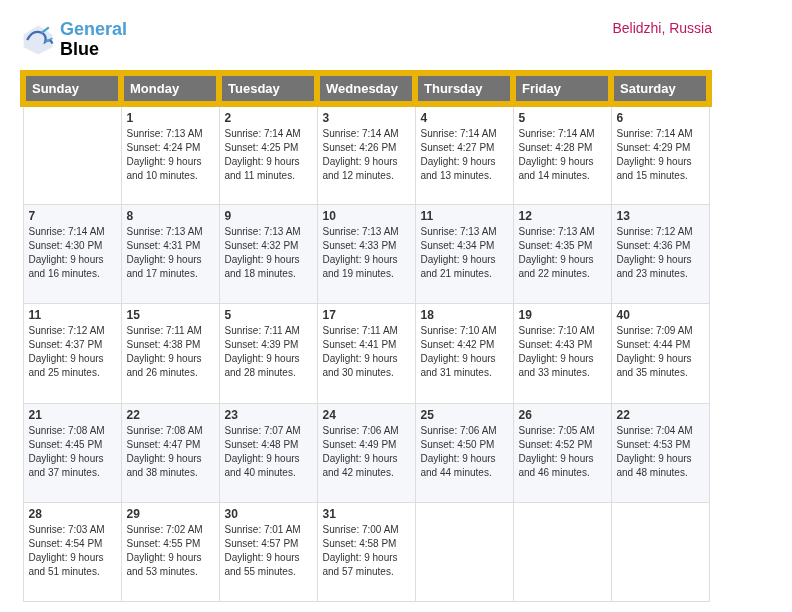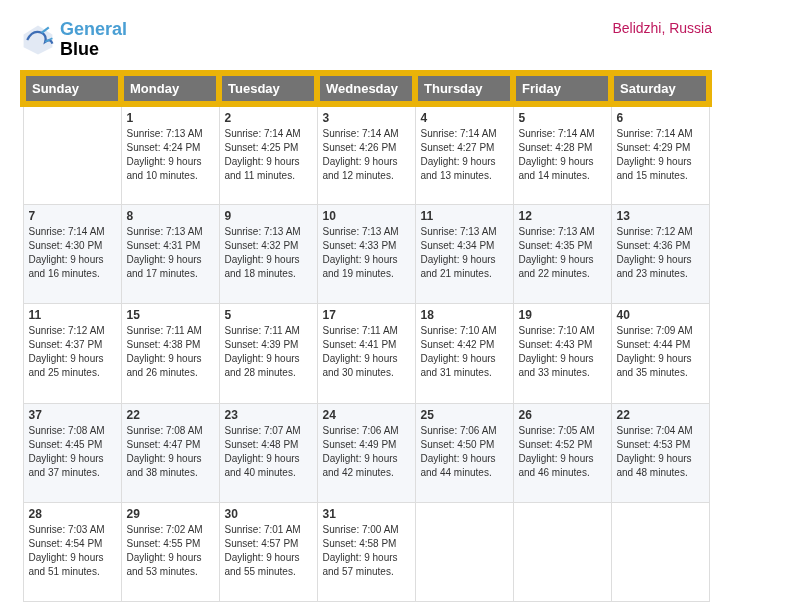--- a/index.html
+++ b/index.html
@@ -212,21 +212,21 @@
             <span class="day-number">19</span>
             <div class="cell-content">Sunrise: 7:10 AM<br>Sunset: 4:43 PM<br>Daylight: 9 hours and 33 minutes.</div>
           </td>
           <td>
             <span class="day-number">40</span>
             <div class="cell-content">Sunrise: 7:09 AM<br>Sunset: 4:44 PM<br>Daylight: 9 hours and 35 minutes.</div>
           </td>
         </tr>
         <tr>
           <td>
-            <span class="day-number">37</span>
+            <span class="day-number">21</span>
             <div class="cell-content">Sunrise: 7:08 AM<br>Sunset: 4:45 PM<br>Daylight: 9 hours and 37 minutes.</div>
           </td>
           <td>
             <span class="day-number">22</span>
             <div class="cell-content">Sunrise: 7:08 AM<br>Sunset: 4:47 PM<br>Daylight: 9 hours and 38 minutes.</div>
           </td>
           <td>
             <span class="day-number">23</span>
             <div class="cell-content">Sunrise: 7:07 AM<br>Sunset: 4:48 PM<br>Daylight: 9 hours and 40 minutes.</div>
           </td>

